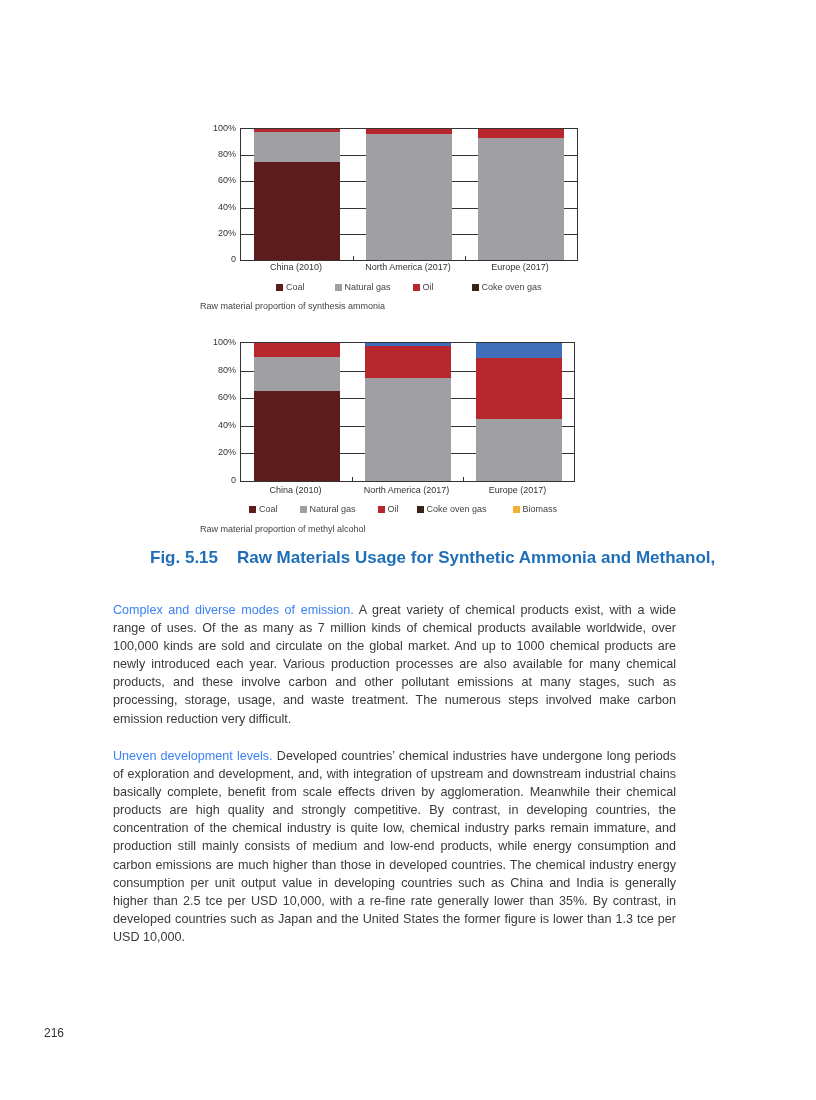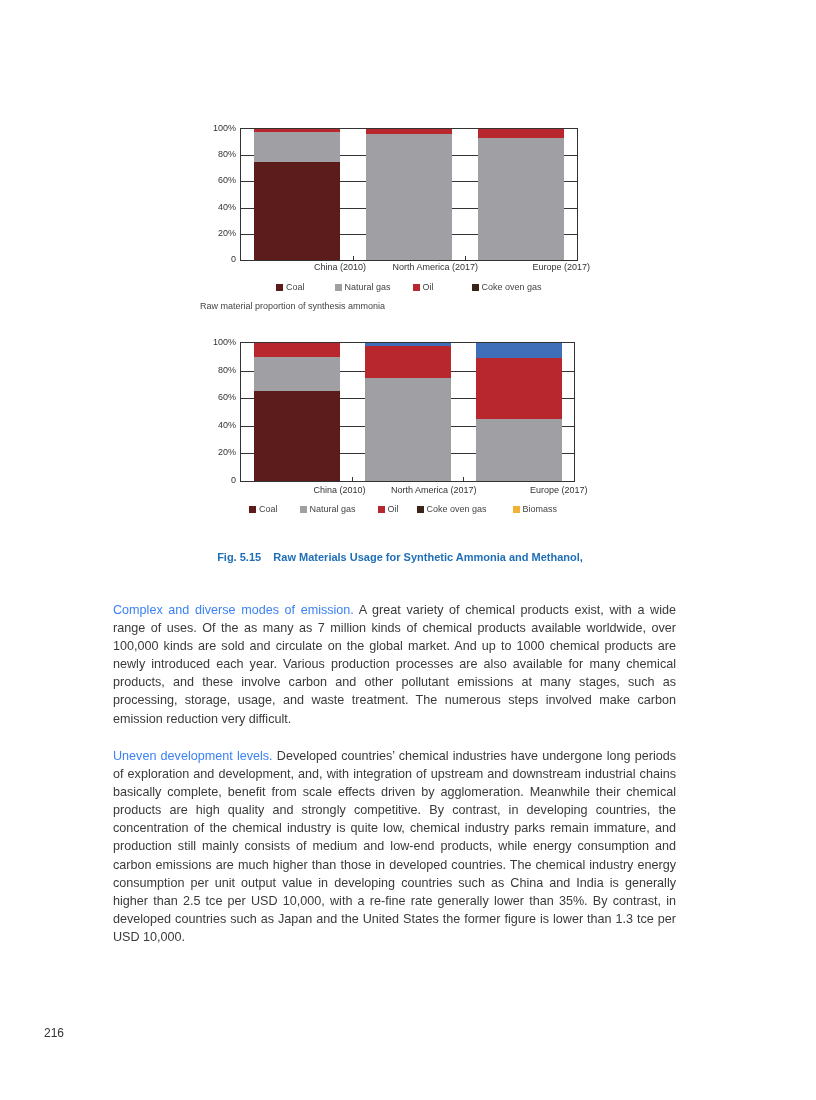--- a/index.html
+++ b/index.html
@@ -4,27 +4,27 @@
 <style>
   html,body{margin:0;padding:0;background:#fff;}
   body{width:816px;height:1100px;position:relative;font-family:"Liberation Sans",sans-serif;color:#2b2b2b;overflow:hidden;}
   .chart{position:absolute;left:200px;width:390px;}
   .plot{position:absolute;border:1px solid #333;background:#fff;}
   .grid{position:absolute;left:0;right:0;height:1px;background:#333;}
   .ytick{position:absolute;font-size:9px;color:#333;text-align:right;width:34px;}
   .bar{position:absolute;bottom:0;width:86px;display:flex;flex-direction:column-reverse;}
   .seg{width:100%;}
   .xlabels{position:absolute;font-size:9px;color:#333;}
-  .xlabel{position:absolute;text-align:right;width:140px;}
+  .xlabel{position:absolute;text-align:center;width:140px;}
   .xtick{position:absolute;width:1px;height:4px;background:#333;}
   .legend{position:absolute;font-size:9px;color:#444;display:flex;gap:0;white-space:nowrap;}
   .lg-item{display:flex;align-items:center;}
   .sw{display:inline-block;width:7px;height:7px;margin-right:3px;}
   .ctitle{position:absolute;font-size:9px;color:#444;text-align:left;width:100%;}
-  .figcap{position:absolute;left:150px;width:500px;top:548px;text-align:center;color:#1f6fb8;font-weight:bold;font-size:11px;line-height:19px;}
+  .figcap{position:absolute;left:150px;width:500px;top:548px;text-align:center;color:#1f6fb8;font-weight:bold;font-size:17px;line-height:19px;}
   .para{position:absolute;left:113px;width:563px;font-size:12.6px;line-height:18.1px;color:#3a3a3a;text-align:justify;}
   .para b{color:#3b82f6;font-weight:normal;}
   .pagenum{position:absolute;left:44px;top:1026px;font-size:12px;color:#333;}
 </style>
 </head>
 <body>
 
 <div class="chart" style="top:120px;height:195px;">
   <div class="plot" id="plot0" style="left:40px;top:8px;width:336px;height:131px;">
       <div class="grid" style="top: 104.8px;"></div>
@@ -125,20 +125,21 @@
       </span>
       <span class="lg-item" style="margin-right: 26px;">
         <span class="sw" style="background: rgb(58, 36, 24);"></span>
         <span>Coke oven gas</span>
       </span>
       <span class="lg-item" style="margin-right: 0px;">
         <span class="sw" style="background: rgb(242, 176, 53);"></span>
         <span>Biomass</span>
       </span>
     </div>
+  <div class="ctitle" style="top:190px;">Raw material proportion of methyl alcohol</div>
 <div class="ytick" style="left: 2px; top: 141px;">0</div>
     <div class="ytick" style="left: 2px; top: 113.4px;">20%</div>
     <div class="ytick" style="left: 2px; top: 85.8px;">40%</div>
     <div class="ytick" style="left: 2px; top: 58.2px;">60%</div>
     <div class="ytick" style="left: 2px; top: 30.6px;">80%</div>
     <div class="ytick" style="left: 2px; top: 3px;">100%</div>
   </div>
 
 <div class="figcap">
   <div style="white-space:pre;">Fig. 5.15    Raw Materials Usage for Synthetic Ammonia and Methanol,</div>

